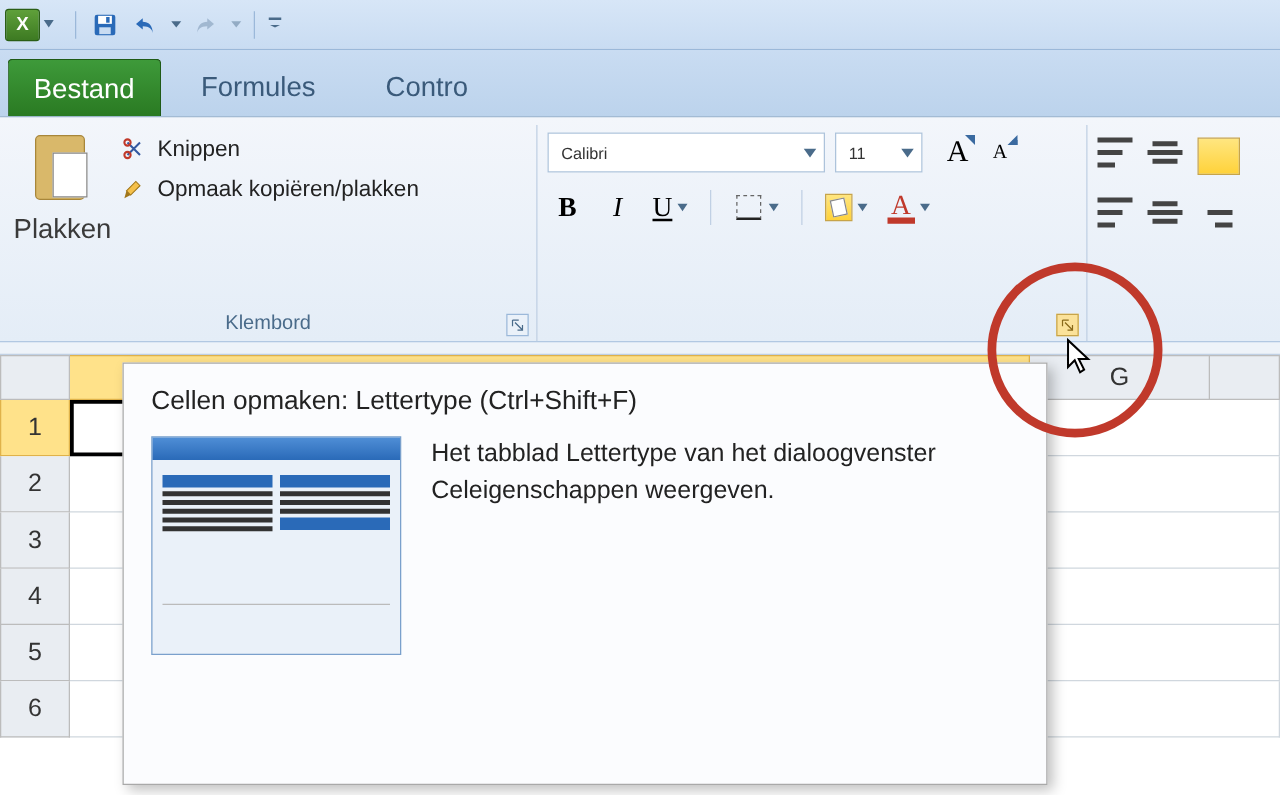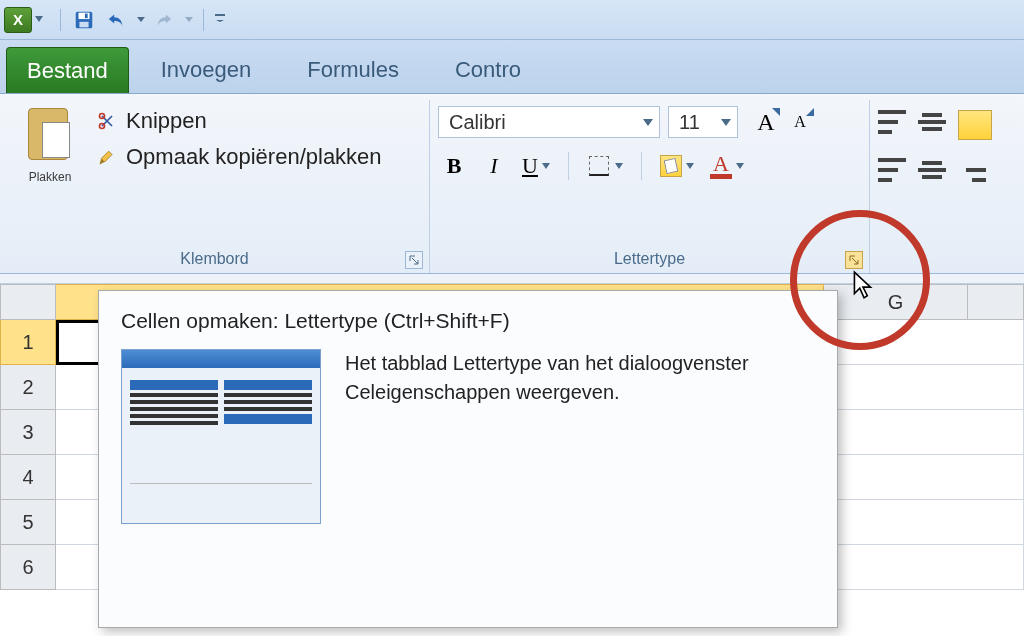--- a/index.html
+++ b/index.html
@@ -142,34 +142,34 @@
     background:#d9b86a;
     border:1px solid #a8863a;
     border-radius:4px;
     position:absolute; left:2px; top:2px;
   }
   .clipboard-paper {
     width:28px;height:36px;
     background:#fff;border:1px solid #888;
     position:absolute; left:16px; top:16px;
   }
-  .paste-label { font-size:12px;color:#3a3a3a;margin-top:6px; }
+  .paste-label { font-size:22px;color:#3a3a3a;margin-top:6px; }
   .paste-dd { margin-top:2px; }
 
   .clip-right { display:flex;flex-direction:column;gap:10px;padding-left:4px;padding-top:6px; }
-  .clip-row { display:flex; align-items:center; gap:8px; font-size:22px; color:#222; cursor:pointer; }
+  .clip-row { display:flex; align-items:center; gap:8px; font-size:18px; color:#222; cursor:pointer; }
   .clip-row .icon { width:22px;height:22px;display:flex;align-items:center;justify-content:center; }
 
   
   .font-body { flex:1; display:flex; flex-direction:column; gap:10px; padding-top:4px; }
   .font-row { display:flex; align-items:center; gap:8px; }
   .combo {
     height:32px; border:1px solid #adc3db; background:#fff;
     display:flex;align-items:center;justify-content:space-between;
-    padding:0 6px 0 10px; font-size:20px; color:#333;
+    padding:0 6px 0 10px; font-size:13px; color:#333;
     cursor:pointer;
   }
   .combo.font { width:222px; }
   .combo.size { width:70px; }
   .combo .cdd {
     width:0;height:0;border-left:5px solid transparent;border-right:5px solid transparent;border-top:7px solid #4a6b8a;
   }
   .sizers { display:flex; gap:2px; margin-left:4px; }
   .sizer {
     width:32px;height:32px;display:flex;align-items:center;justify-content:center;
@@ -334,21 +334,20 @@
   </div>
   <span class="dd-small" style="opacity:.45"></span>
   <div class="sep"></div>
   <span class="dd-small" style="border-top-width:2px;margin-top:2px;position:relative;">
     <span style="position:absolute;top:-8px;left:-5px;width:10px;height:2px;background:#4a6b8a;"></span>
   </span>
 </div>
 
 <div class="tabs-row">
   <div class="tab-file">Bestand</div>
-  <div class="tab">Invoegen</div>
   <div class="tab">Formules</div>
   <div class="tab">Contro</div>
 </div>
 
 <div class="ribbon">
 
   <div class="group" style="width:430px">
     <div class="clipboard-body">
       <div class="paste-btn">
         <div class="paste-icon">
@@ -426,21 +425,20 @@
         <div class="font-btn swatch-btn">
           <span class="fill-swatch"></span>
           <span class="dd"></span>
         </div>
         <div class="font-btn font-color">
           <span class="letter">A</span>
           <span class="dd"></span>
         </div>
       </div>
     </div>
-    <div class="group-label">Lettertype</div>
     <div class="group-launcher hl">
       <svg width="10" height="10" viewBox="0 0 10 10">
           <path d="M1 1 H6 M1 1 V6 M3 3 L9 9 M9 5 V9 H5" stroke="#8a6a1a" stroke-width="1" fill="none"></path>
         </svg>
     </div>
   </div>
 
   <div class="group" style="width:154px;border-right:none">
     <div class="align-body">
       <div class="align-row">

